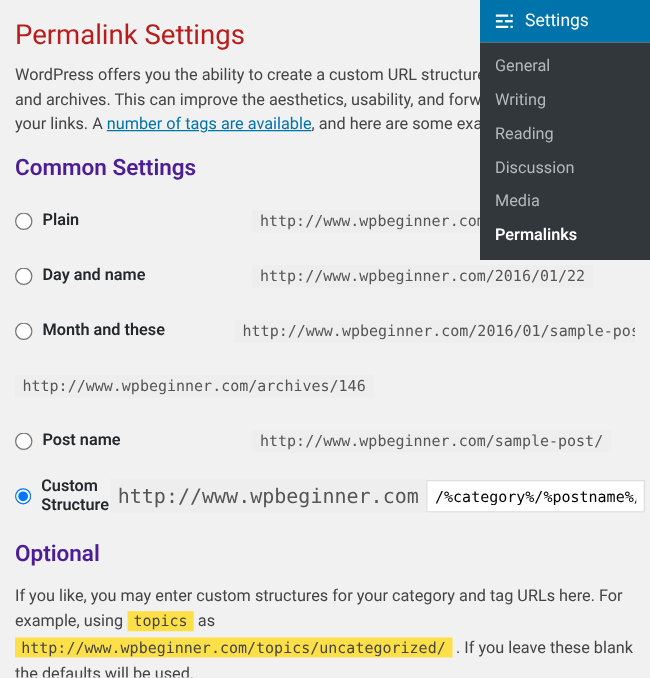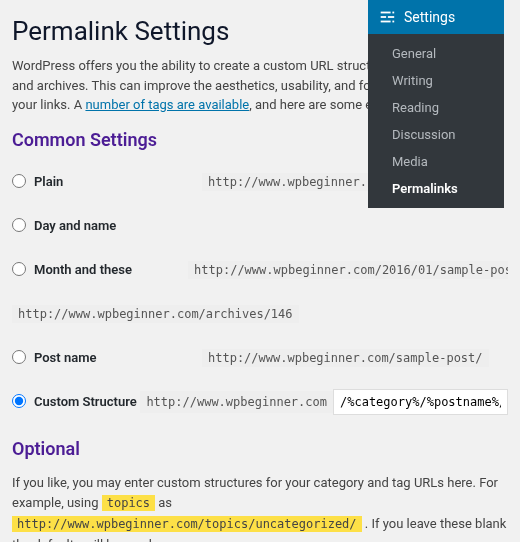--- a/index.html
+++ b/index.html
@@ -10,23 +10,23 @@
     background: #f1f1f1;
     width: 520px;
     height: 542px;
     overflow: hidden;
     position: relative;
   }
   .wrap {
     padding: 8px 12px;
   }
   h1.page-title {
-    font-size: 26px;
+    font-size: 22px;
     font-weight: 400;
-    color: #0f172a;
+    color: #b91c1c;
     margin: 8px 0 10px 0;
   }
   p.intro {
     font-size: 13px;
     color: #444;
     line-height: 1.5;
     margin-bottom: 14px;
   }
   p.intro a {
     color: #0073aa;
@@ -40,21 +40,21 @@
   }
   .options { }
   .opt-row {
     display: flex;
     align-items: center;
     min-height: 36px;
     margin-bottom: 8px;
   }
   .opt-label {
     display: flex;
-    align-items: flex-start;
+    align-items: center;
     width: 190px;
     font-weight: 600;
     font-size: 13px;
     color: #23282d;
   }
   .opt-label input[type=radio] {
     margin-right: 8px;
     width: 14px;
     height: 14px;
   }
@@ -62,21 +62,21 @@
     font-family: Consolas, Monaco, monospace;
     font-size: 12px;
     background: #eee;
     color: #555;
     padding: 2px 6px;
     white-space: nowrap;
     overflow: hidden;
   }
   .custom-base {
     font-family: Consolas, Monaco, monospace;
-    font-size: 12px;
+    font-size: 16px;
     background: #eee;
     color: #555;
     padding: 4px 6px;
   }
   .custom-input {
     font-family: Consolas, Monaco, monospace;
     font-size: 12px;
     padding: 4px 6px;
     border: 1px solid #ddd;
     background: #fff;
@@ -98,39 +98,39 @@
     font-family: Consolas, Monaco, monospace;
     font-size: 12px;
     background: #fde047;
     padding: 1px 5px;
   }
 
   
   .admin-menu {
     position: absolute;
     top: 0;
-    right: 16px;
+    right: 0;
     width: 136px;
     font-size: 14px;
   }
   .menu-header {
     background: #0073aa;
     color: #fff;
     padding: 8px 10px;
     display: flex;
     align-items: center;
     font-weight: 400;
   }
   .menu-header .icon {
     margin-right: 8px;
     display: inline-flex;
   }
   .submenu {
     background: #32373c;
-    padding: 6px 12px;
+    padding: 6px 0;
   }
   .submenu .item {
     color: #b4b9be;
     padding: 6px 12px;
     font-size: 13px;
     cursor: pointer;
   }
   .submenu .item.current {
     color: #fff;
     font-weight: 600;
@@ -155,20 +155,21 @@
         <span>Plain</span>
       </label>
       <span class="example">http://www.wpbeginner.com/?p=123</span>
     </div>
 
     <div class="opt-row">
       <label class="opt-label">
         <input type="radio" name="perm" style="">
         <span>Day and name</span>
       </label>
+      <span class="example">http://www.wpbeginner.com/2016/01/22</span>
     </div>
 
     <div class="opt-row">
       <label class="opt-label">
         <input type="radio" name="perm" style="">
         <span>Month and these</span>
       </label>
       <span class="example">http://www.wpbeginner.com/2016/01/sample-post/</span>
     </div>
 

